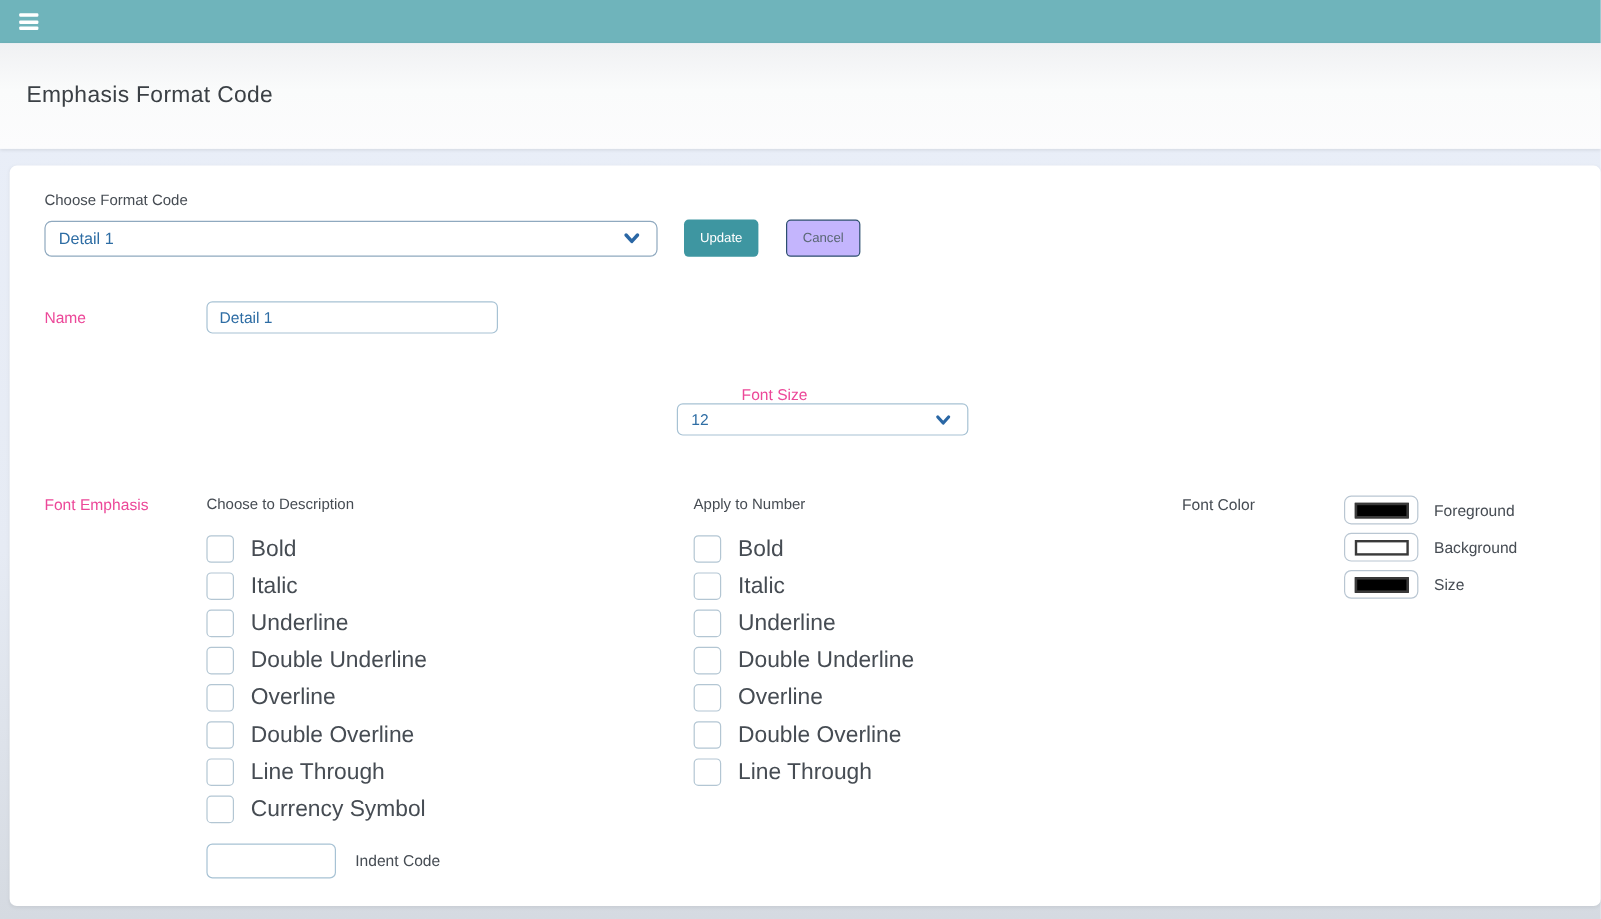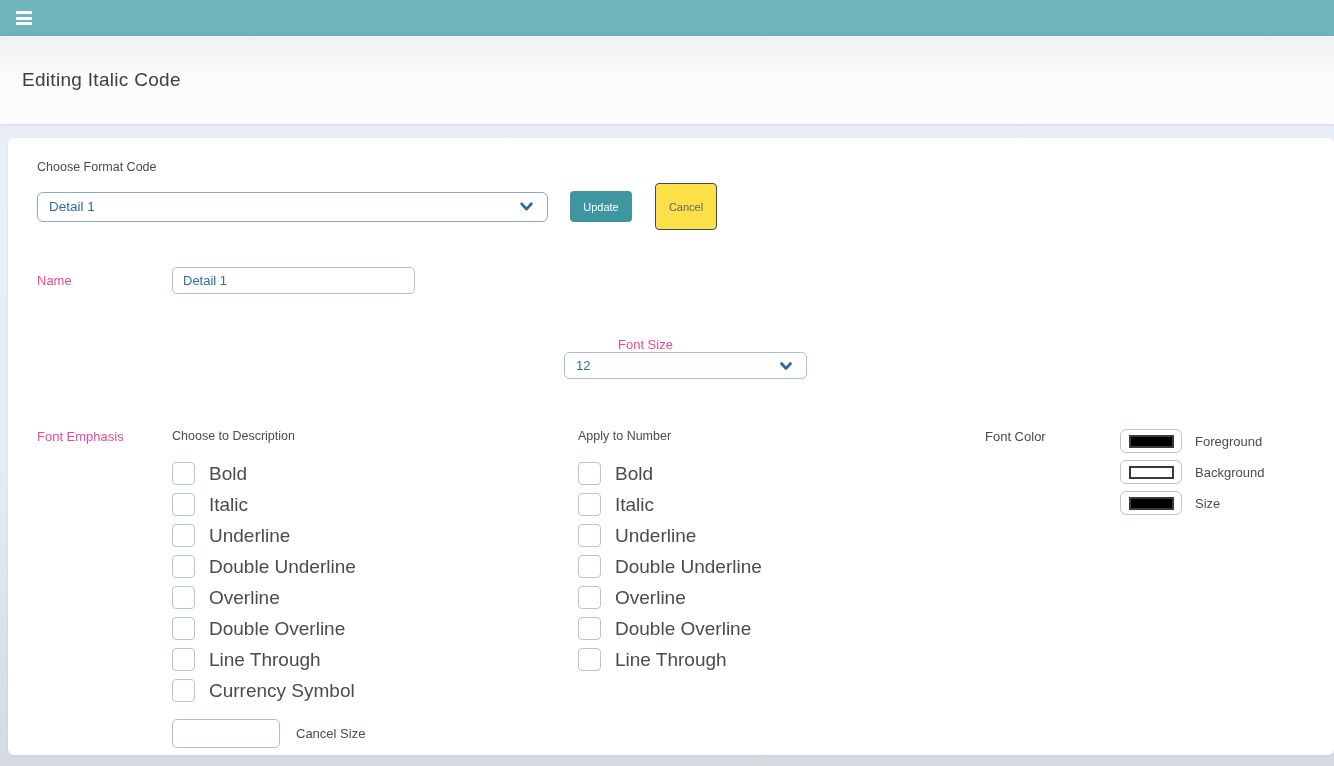--- a/index.html
+++ b/index.html
@@ -51,22 +51,22 @@
   .select-wide { width:511px; }
   .select-small { width:243px; height:27px; border-color:#A7C2D4; border-radius:5px; font-size:13px; }
   .chev { display:flex; align-items:center; }
 
   .btn-update {
     margin-left:22px; width:62px; height:31px;
     background:#3E96A1; color:#fff; border:none; border-radius:4px;
     font-size:11px; font-family:inherit; cursor:pointer;
   }
   .btn-cancel {
-    margin-left:23px; width:62px; height:47px;
-    background:#fde047; color:#5A6774; border:1px solid #2C4E6E; border-radius:4px;
+    margin-left:23px; width:62px; height:31px;
+    background:#c4b5fd; color:#5A6774; border:1px solid #2C4E6E; border-radius:4px;
     font-size:11px; font-family:inherit; cursor:pointer;
   }
 
   .form-row { display:flex; align-items:center; }
   .row-name { margin-top:37px; }
   .row-fontsize { margin-top:43px;flex-direction:column; }
   .form-label { width:135px; font-size:13px; color:#ec4899; }
 
   .text-input {
     width:243px; height:27px; border:1px solid #A7C2D4; border-radius:5px;
@@ -110,21 +110,21 @@
 
 <header class="topbar">
   <button class="menu-btn" aria-label="menu">
     <i></i>
       <i></i>
       <i></i>
   </button>
 </header>
 
 <section class="title-bar">
-  <h1 class="page-title">Editing Italic Code</h1>
+  <h1 class="page-title">Emphasis Format Code</h1>
 </section>
 
 <main class="card">
 
   <span class="field-label cfc-label">Choose Format Code</span>
 
   <div class="row-top">
     <div class="select-control select-wide">
       <span>Detail 1</span>
       <span class="chev">
@@ -188,21 +188,21 @@
           <input type="checkbox" style="">
           <span class="check-label">Line Through</span>
         </label>
           <label class="check-row">
           <input type="checkbox" style="">
           <span class="check-label">Currency Symbol</span>
         </label>
         </div>
       <div class="indent-row">
         <input class="indent-input" type="text" value="" style="">
-        <span class="indent-label">Cancel Size</span>
+        <span class="indent-label">Indent Code</span>
       </div>
     </div>
 
     <div class="col-num">
       <span class="col-header">Apply to Number</span>
       <div>
           <label class="check-row">
           <input type="checkbox" style="">
           <span class="check-label">Bold</span>
         </label>

